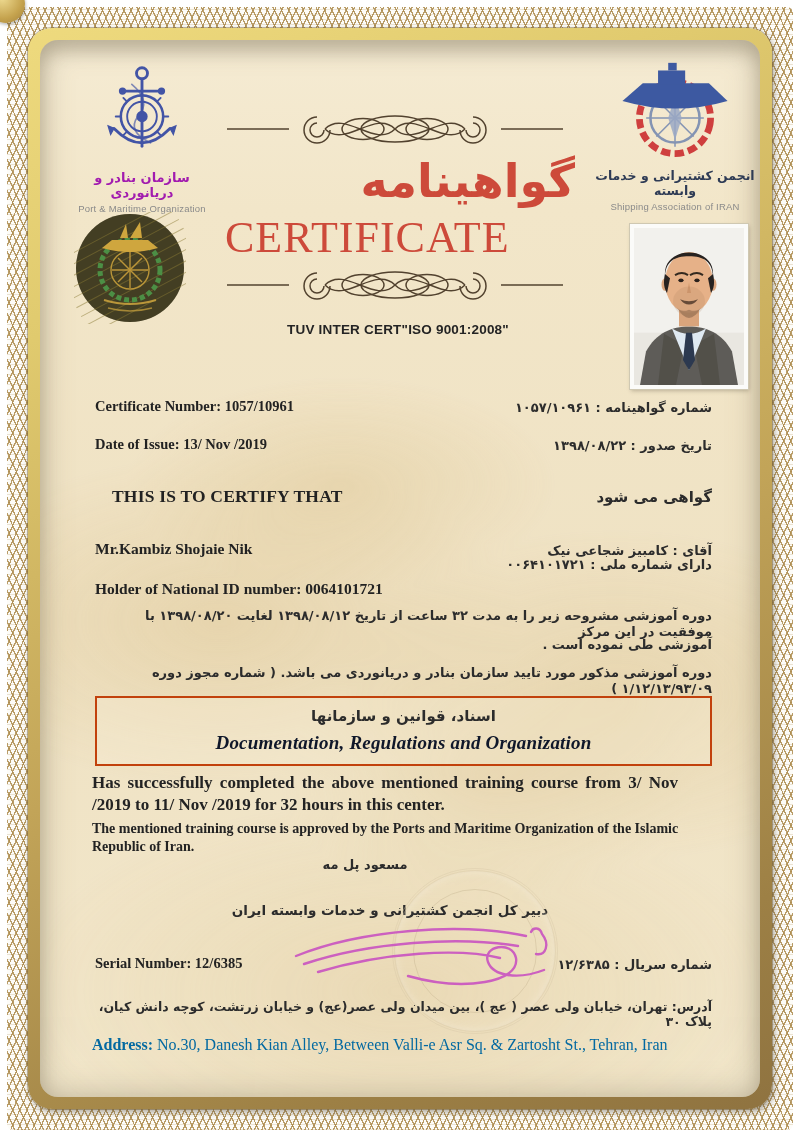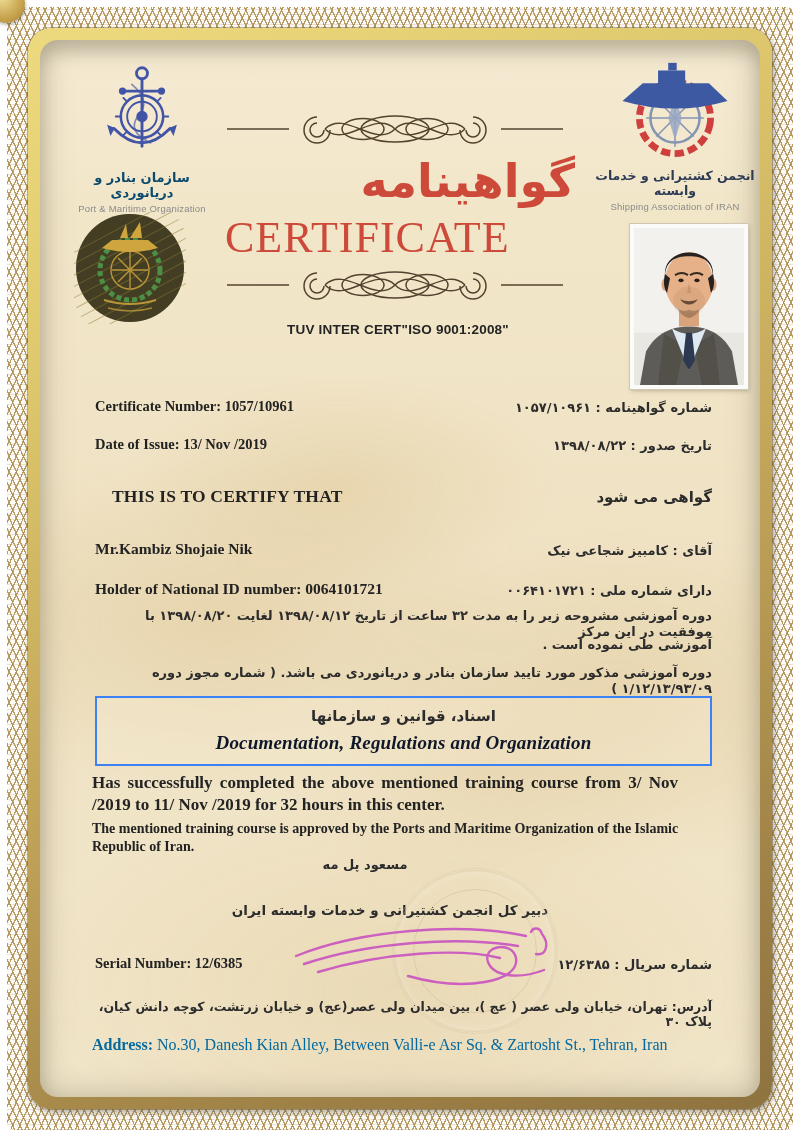--- a/index.html
+++ b/index.html
@@ -44,21 +44,21 @@
   }
   
   .content{position:absolute;inset:0;}
   .abs{position:absolute;}
   .fa{font-family:"DejaVu Sans", sans-serif;direction:rtl;color:#2c2c2c;}
   .en{font-family:"Liberation Serif", serif;color:#222;}
 
   
   .org{display:flex;flex-direction:column;align-items:center;text-align:center;}
   .pmo{left:68px;top:64px;width:148px;}
-  .pmo .fa-name{font-size:13px;font-weight:bold;color:#0c4a6e;margin-top:2px;}
+  .pmo .fa-name{font-size:13px;font-weight:bold;color:#a21caf;margin-top:2px;}
   .org .en-name{font-family:"Liberation Sans", sans-serif;font-size:9.5px;color:#8a8a8a;margin-top:3px;letter-spacing:.2px;}
   .sai{left:580px;top:62px;width:190px;}
   .sai .fa-name{font-size:12.5px;font-weight:bold;color:#2e3b55;margin-top:2px;}
 
   .holo-seal{left:74px;top:212px;width:112px;height:112px;}
 
   .titleblock{left:225px;top:110px;width:350px;display:flex;flex-direction:column;}
   .title-fa{font-family:"DejaVu Sans", sans-serif;font-weight:bold;font-size:46px;line-height:1.35;color:#cd4a3a;margin-top:-2px;}
   .title-en{font-size:44px;letter-spacing:1px;color:#cd4a3a;line-height:1.1;margin:2px 0 4px 0;}
   .iso-line{font-family:"Liberation Sans", sans-serif;font-weight:bold;font-size:13.5px;color:#242424;
@@ -68,21 +68,21 @@
          box-shadow:0 0 0 1px #cfc8b2, 1px 2px 4px rgba(90,80,60,.35);}
   .photo svg{display:block;width:100%;height:100%;}
 
   
   .f-en{left:95px;font-weight:bold;}
   .f-fa{right:88px;font-weight:bold;font-size:13px;}
   .sz14{font-size:14.5px;} .sz17{font-size:17.5px;letter-spacing:.2px;margin-left:17px;} .sz15{font-size:15.5px;}
 
   .fa-par{right:88px;left:90px;text-align:right;font-weight:bold;font-size:13px;line-height:1.2;}
 
-  .course-box{left:95px;top:696px;width:613px;height:66px;border:2px solid #3b82f6;text-align:center;background:rgba(250,244,224,.25);}
+  .course-box{left:95px;top:696px;width:613px;height:66px;border:2px solid #c2410c;text-align:center;background:rgba(250,244,224,.25);}
   .course-fa{font-family:"DejaVu Sans", sans-serif;direction:rtl;font-weight:bold;font-size:15px;color:#2c2c2c;margin-top:9px;}
   .course-en{font-weight:bold;font-style:italic;font-size:19px;color:#0f172a;margin-top:7px;letter-spacing:.2px;}
 
   .enpar1{left:92px;top:772px;width:624px;font-weight:bold;font-size:17px;line-height:1.32;color:#232323;}
   .enpar1 .l1{word-spacing:3px;white-space:nowrap;}
   .enpar2{left:92px;top:820px;width:624px;font-weight:bold;font-size:14px;line-height:1.3;color:#232323;}
 
   .signer-name{left:240px;top:857px;width:250px;text-align:center;font-weight:bold;font-size:13px;}
   .signer-title{left:180px;top:902px;width:420px;text-align:center;font-weight:bold;font-size:13.5px;}
 
@@ -273,21 +273,21 @@
   <div class="abs en f-en sz14" style="top:436px">Date of Issue: 13/ Nov /2019</div>
   <div class="abs fa f-fa" style="top:438px">تاریخ صدور : ۱۳۹۸/۰۸/۲۲</div>
 
   <div class="abs en f-en sz17" style="top:486px">THIS IS TO CERTIFY THAT</div>
   <div class="abs fa f-fa" style="top:488px;font-size:15px">گواهی می شود</div>
 
   <div class="abs en f-en sz15" style="top:540px">Mr.Kambiz Shojaie Nik</div>
   <div class="abs fa f-fa" style="top:543px">آقای : کامبیز شجاعی نیک</div>
 
   <div class="abs en f-en sz15" style="top:580px">Holder of National ID number: 0064101721</div>
-  <div class="abs fa f-fa" style="top:583px">دارای شماره ملی : ۰۰۶۴۱۰۱۷۲۱</div>
+  <div class="abs fa f-fa" style="top:557px">دارای شماره ملی : ۰۰۶۴۱۰۱۷۲۱</div>
 
   <div class="abs fa fa-par" style="top:608px">دوره آموزشی مشروحه زیر را به مدت ۳۲ ساعت از تاریخ ۱۳۹۸/۰۸/۱۲ لغایت ۱۳۹۸/۰۸/۲۰ با موفقیت در این مرکز</div>
   <div class="abs fa fa-par" style="top:637px">آموزشی طی نموده است .</div>
   <div class="abs fa fa-par" style="top:665px">دوره آموزشی مذکور مورد تایید سازمان بنادر و دریانوردی می باشد. ( شماره مجوز دوره ۱/۱۲/۱۳/۹۳/۰۹ )</div>
 
   <div class="abs course-box">
     <div class="course-fa">اسناد، قوانین و سازمانها</div>
     <div class="course-en">Documentation, Regulations and Organization</div>
   </div>
 

